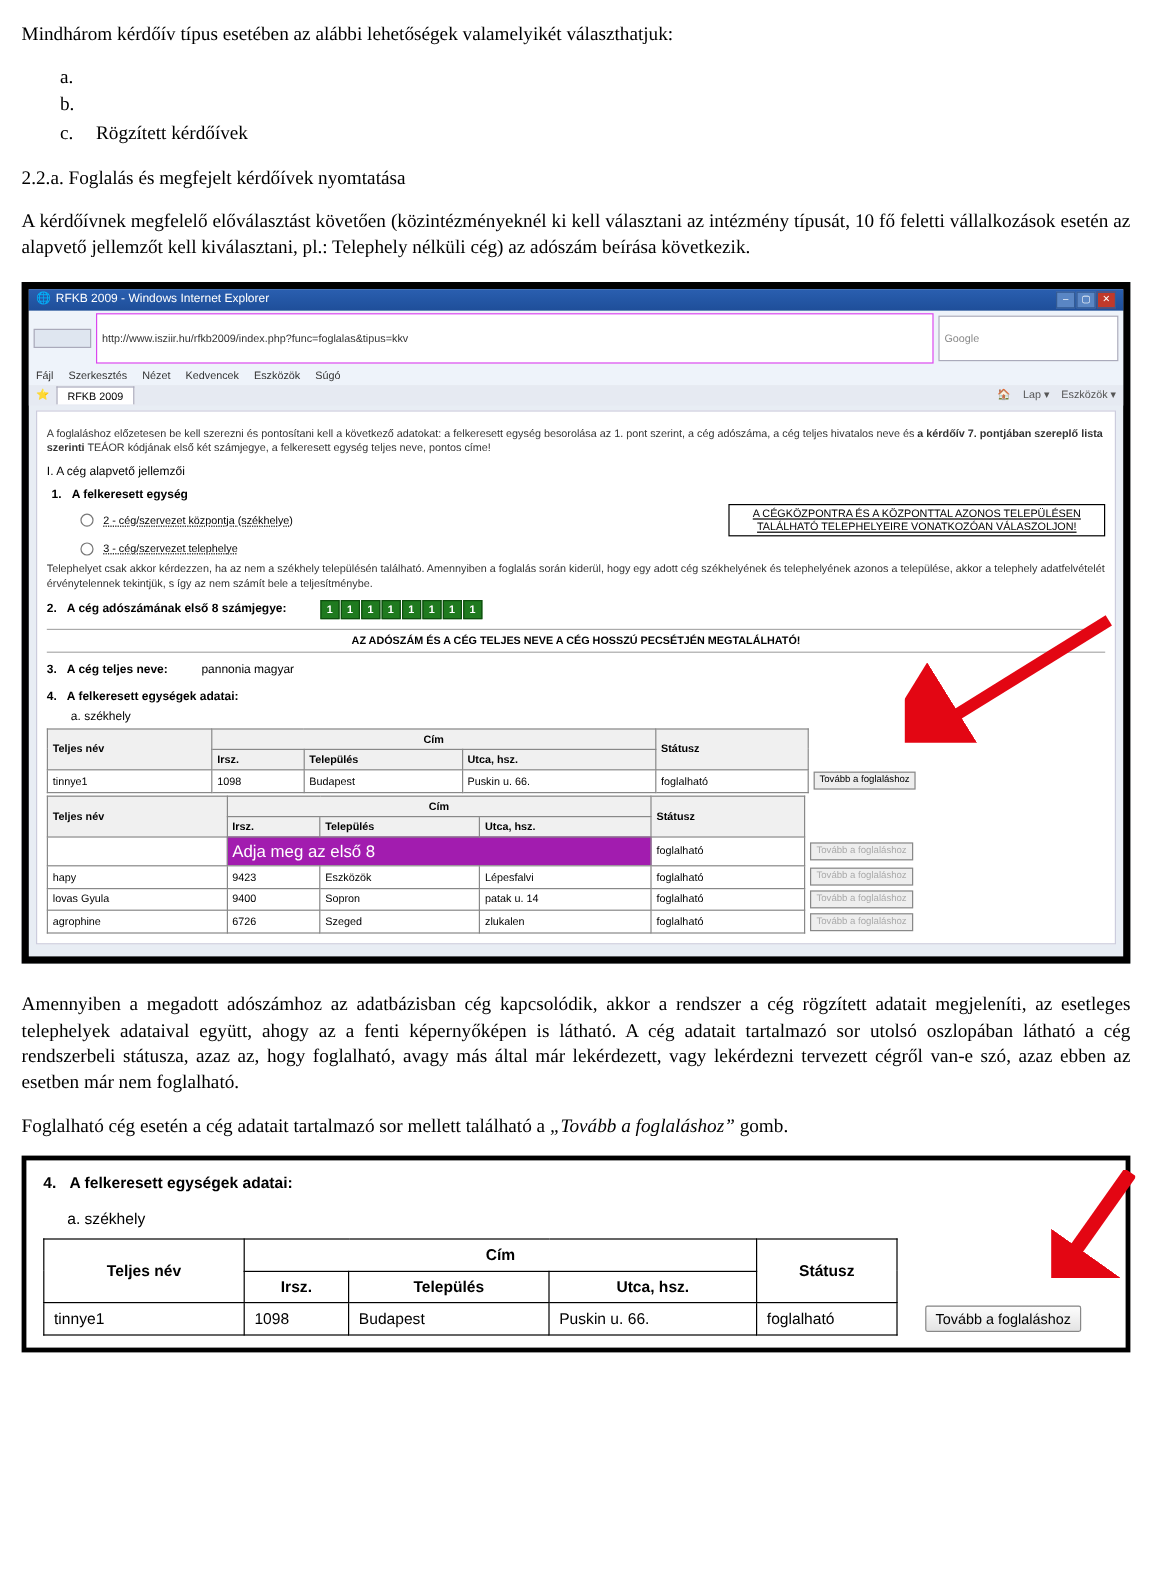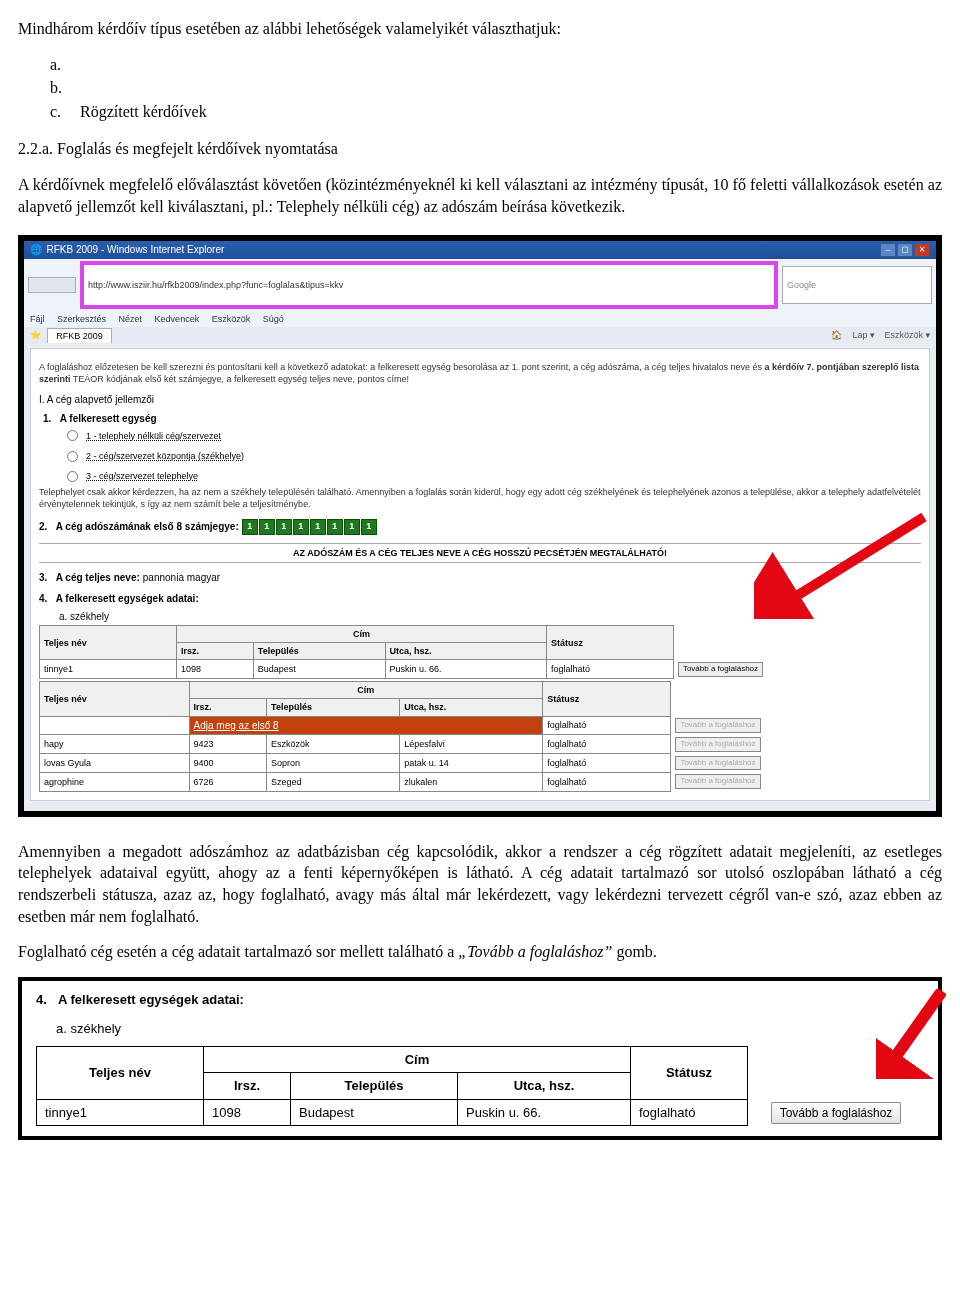--- a/index.html
+++ b/index.html
@@ -32,21 +32,21 @@
     background:linear-gradient(#2a5fb0,#1e4e99);
     color:#fff;
     padding:2px 6px;
     font-size:10px;
     display:flex;align-items:center;gap:4px;
   }
   .ie-wbtn{margin-left:auto;display:flex;gap:1px;}
   .ie-wbtn span{width:14px;height:12px;background:#5a86c4;border:1px solid #345b94;display:inline-flex;align-items:center;justify-content:center;font-size:8px;color:#fff;}
   .ie-wbtn span.cls{background:#c0392b;}
   .ie-address{background:#eef3fa;padding:2px 4px;display:flex;align-items:center;gap:4px;}
-  .ie-address .url{background:#fff;border:4px solid #d946ef;flex:1;padding:14px 4px;color:#333;}
+  .ie-address .url{background:#fff;border:1px solid #d946ef;flex:1;padding:14px 4px;color:#333;}
   .ie-address .arrows{width:46px;height:14px;background:#dfe6f0;border:1px solid #aab;}
   .ie-address .search{width:140px;background:#fff;border:1px solid #aab;padding:12px 4px;color:#888;}
   .ie-menu{background:#eef3fa;padding:2px 6px;color:#333;}
   .ie-menu span{margin-right:10px;}
   .ie-tabbar{background:#e6eaf2;padding:1px 6px;display:flex;align-items:center;gap:6px;}
   .ie-tab{background:#fff;border:1px solid #aab;padding:1px 8px 0 8px;font-size:9px;border-bottom:0;}
   .ie-tools{margin-left:auto;color:#555;display:flex;gap:10px;}
   .content{
     background:#fff;
     margin:4px 6px 10px 6px;
@@ -64,31 +64,31 @@
     font-size:9px;
     text-align:center;
     padding:2px 6px;
     width:300px;
     margin-left:auto;
     line-height:1.2;
   }
   .note-box u{text-decoration:underline;}
   .midrow{display:flex;align-items:center;gap:32px;}
   .small{font-size:9px;color:#333;margin:4px 0;}
-  .q{display:flex;align-items:center;gap:3px;margin:8px 0;}
+  .q{display:flex;align-items:center;gap:28px;margin:8px 0;}
   .digits{display:flex;gap:1px;}
   .digits span{width:14px;height:14px;background:#1f7a1f;color:#fff;border:1px solid #0d4d0d;display:flex;align-items:center;justify-content:center;font-size:9px;font-weight:bold;}
   .centerbar{text-align:center;font-weight:bold;border-top:1px solid #aaa;border-bottom:1px solid #aaa;padding:3px 0;margin:2px 0;font-size:9px;}
   .tbl{width:100%;border-collapse:collapse;font-size:9px;margin-top:2px;}
   .tbl th,.tbl td{border:1px solid #888;padding:2px 4px;text-align:left;}
   .tbl th{background:#f0f0f0;font-weight:bold;}
   .tbl .grp{text-align:center;}
   .btn{display:inline-block;border:1px solid #888;background:#eee;padding:1px 4px;font-size:8px;font-family:Tahoma,sans-serif;}
   .btn.disabled{color:#aaa;}
-  .green-cell{background:#c2410c;color:#fff;font-size:10px;text-align:center;text-decoration:underline;}
+  .green-cell{background:#a21caf;color:#fff;font-size:14px;text-align:center;}
   .arrow-red{
     position:absolute;
     pointer-events:none;
   }
   
   .shot2{
     border:4px solid #000;
     font-family:Arial,sans-serif;
     font-size:13px;
     padding:10px 14px;
@@ -160,29 +160,26 @@
 
   <div class="content">
     <div class="small">
       <span></span>
       <span>A foglaláshoz előzetesen be kell szerezni és pontosítani kell a következő adatokat: a felkeresett egység besorolása az 1. pont szerint, a cég adószáma, a cég teljes hivatalos neve és <b>a kérdőív 7. pontjában szereplő lista szerinti</b> TEÁOR kódjának első két számjegye, a felkeresett egység teljes neve, pontos címe!</span>
     </div>
 
     <div class="sec-h">I. A cég alapvető jellemzői</div>
     <div style="margin-left:4px;font-weight:bold;">1.&nbsp;&nbsp;&nbsp;<span>A felkeresett egység</span></div>
 
-    <div class="radio-row">
-        <span class="radio"></span>
-        <span style="text-decoration:underline dotted;">1 - telephely nélküli cég/szervezet</span>
-      </div>
     <div class="midrow">
       <div class="radio-row" style="flex:1;">
           <span class="radio"></span>
           <span style="text-decoration:underline dotted;">2 - cég/szervezet központja (székhelye)</span>
         </div>
+      <div class="note-box"><u><span>A CÉGKÖZPONTRA ÉS A KÖZPONTTAL AZONOS TELEPÜLÉSEN TALÁLHATÓ TELEPHELYEIRE VONATKOZÓAN VÁLASZOLJON!</span></u></div>
     </div>
     <div class="radio-row">
         <span class="radio"></span>
         <span style="text-decoration:underline dotted;text-align:center;">3 - cég/szervezet telephelye</span>
       </div>
 
     <div class="small">Telephelyet csak akkor kérdezzen, ha az nem a székhely településén található. Amennyiben a foglalás során kiderül, hogy egy adott cég székhelyének és telephelyének azonos a települése, akkor a telephely adatfelvételét érvénytelennek tekintjük, s így az nem számít bele a teljesítménybe.</div>
 
     <div class="q">
       <b>2.&nbsp;&nbsp;&nbsp;<span>A cég adószámának első 8 számjegye:</span></b>

